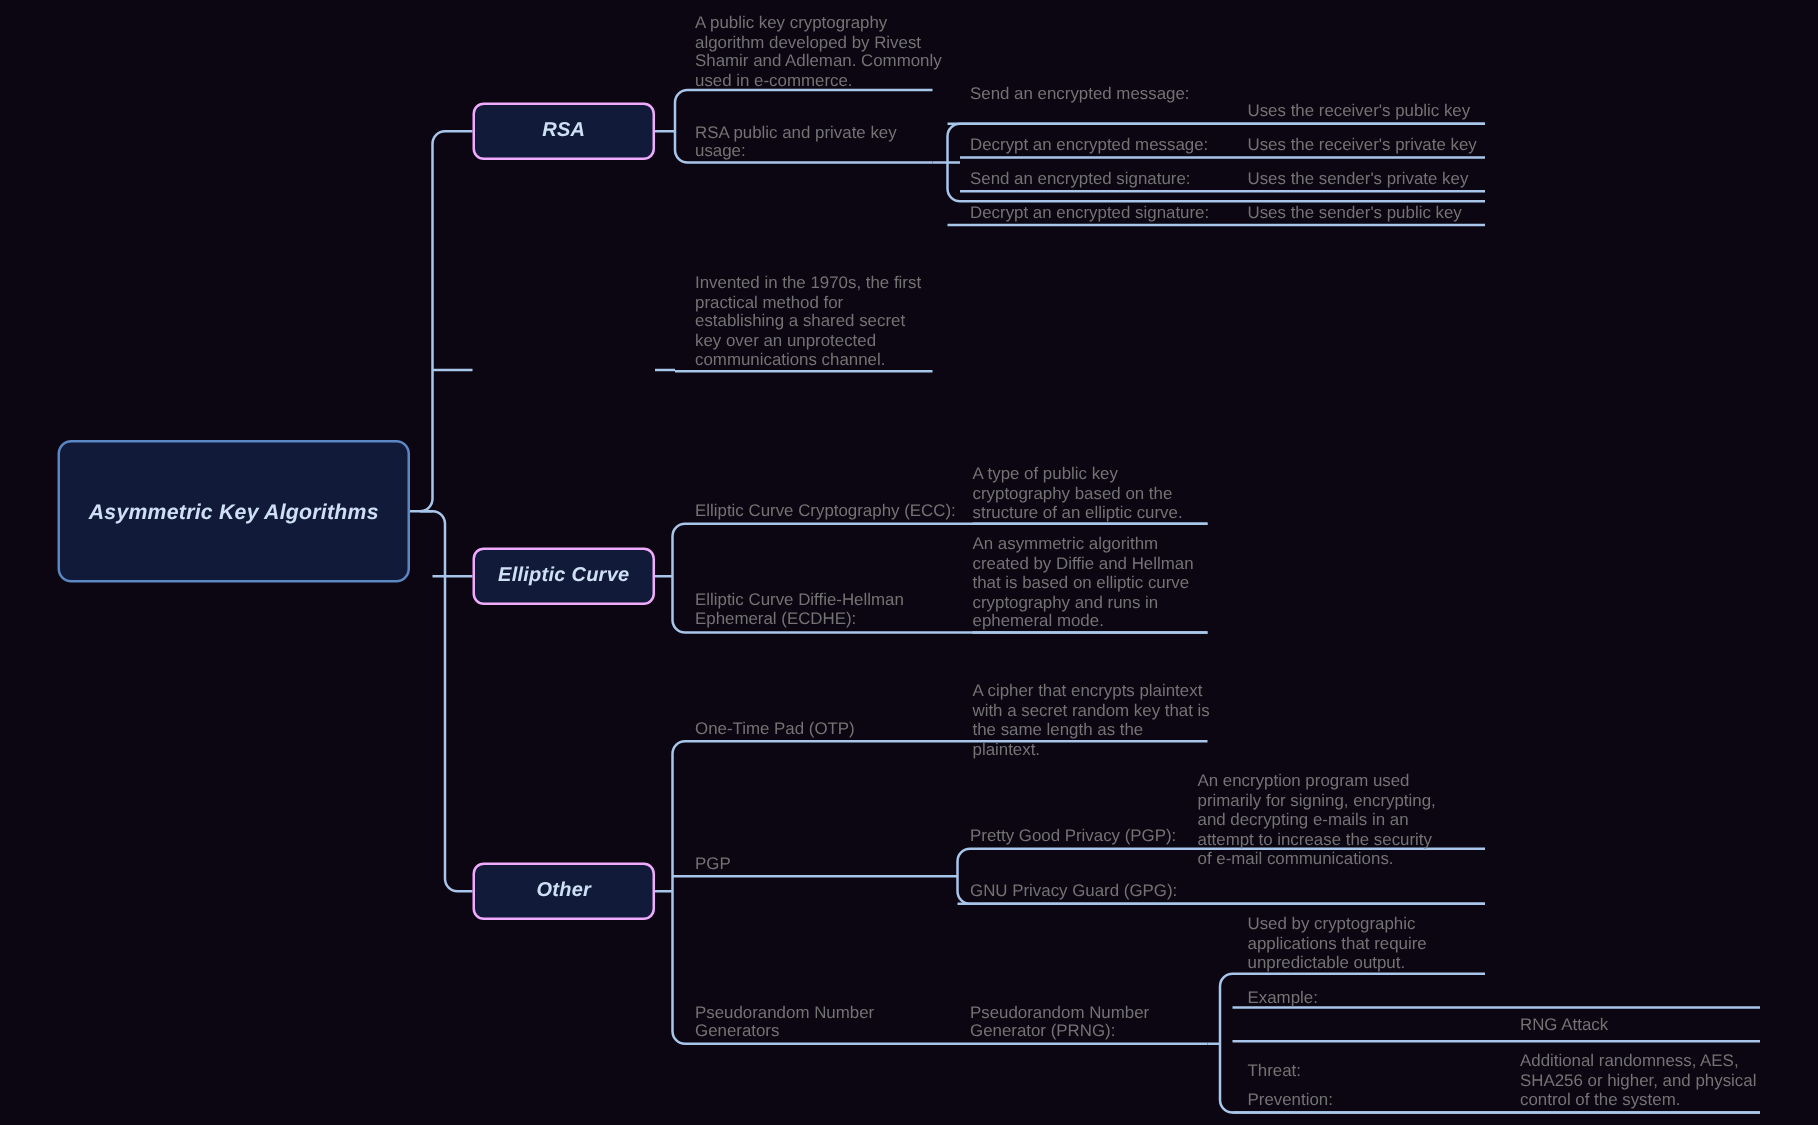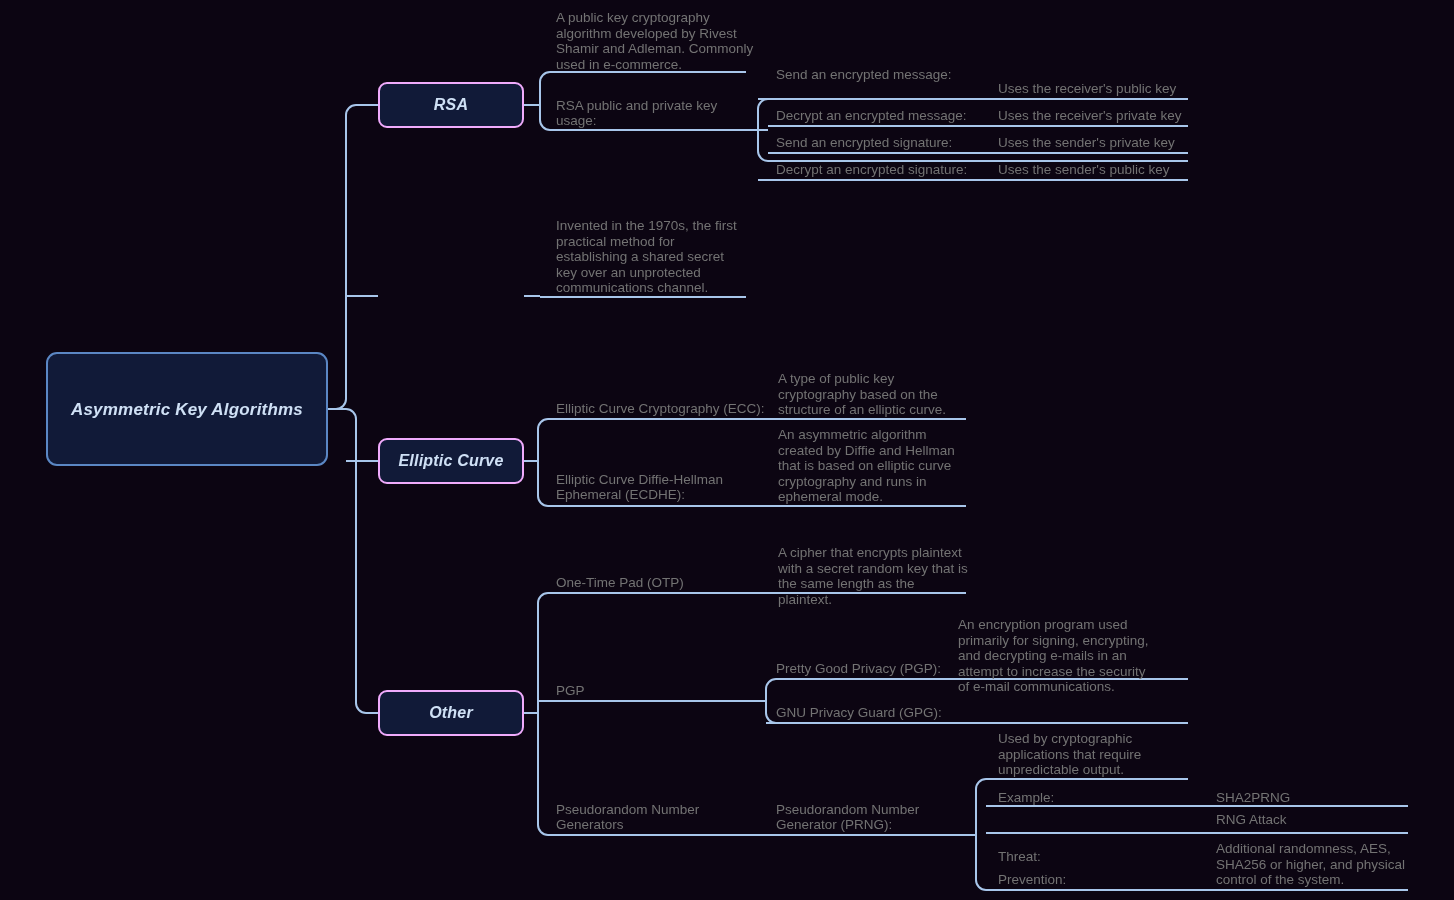--- a/index.html
+++ b/index.html
@@ -138,21 +138,20 @@
   <div class="lbl bot" style="left:776px;top:650px;width:215px;height:27px;">Pretty Good Privacy (PGP):</div>
   <div class="lbl" style="left:958px;top:601px;width:195px;margin-top:16px;">An encryption program used primarily for signing, encrypting, and decrypting e-mails in an attempt to increase the security of e-mail communications.</div>
 
   <div class="lbl bot" style="left:776px;top:694px;width:215px;height:27px;">GNU Privacy Guard (GPG):</div>
 
   <div class="lbl bot" style="left:556px;top:798px;width:195px;height:35px;">Pseudorandom Number Generators</div>
   <div class="lbl bot" style="left:776px;top:798px;width:195px;height:35px;">Pseudorandom Number Generator (PRNG):</div>
   <div class="lbl" style="left:998px;top:731px;width:180px;">Used by cryptographic applications that require unpredictable output.</div>
 
   <div class="lbl bot" style="left:998px;top:779px;width:210px;height:27px;">Example:</div>
-  <div class="lbl bot" style="left:1216px;top:779px;width:195px;height:27px;">SHA2PRNG</div>
 
   <div class="lbl bot" style="left:998px;top:838px;width:210px;height:27px;">Threat:</div>
   <div class="lbl bot" style="left:1216px;top:806px;width:195px;height:22px;">RNG Attack</div>
 
   <div class="lbl bot" style="left:998px;top:855px;width:210px;height:33px;">Prevention:</div>
   <div class="lbl" style="left:1216px;top:841px;width:195px;">Additional randomness, AES, SHA256 or higher, and physical control of the system.</div>
 
 </div>
 
 </body></html>

